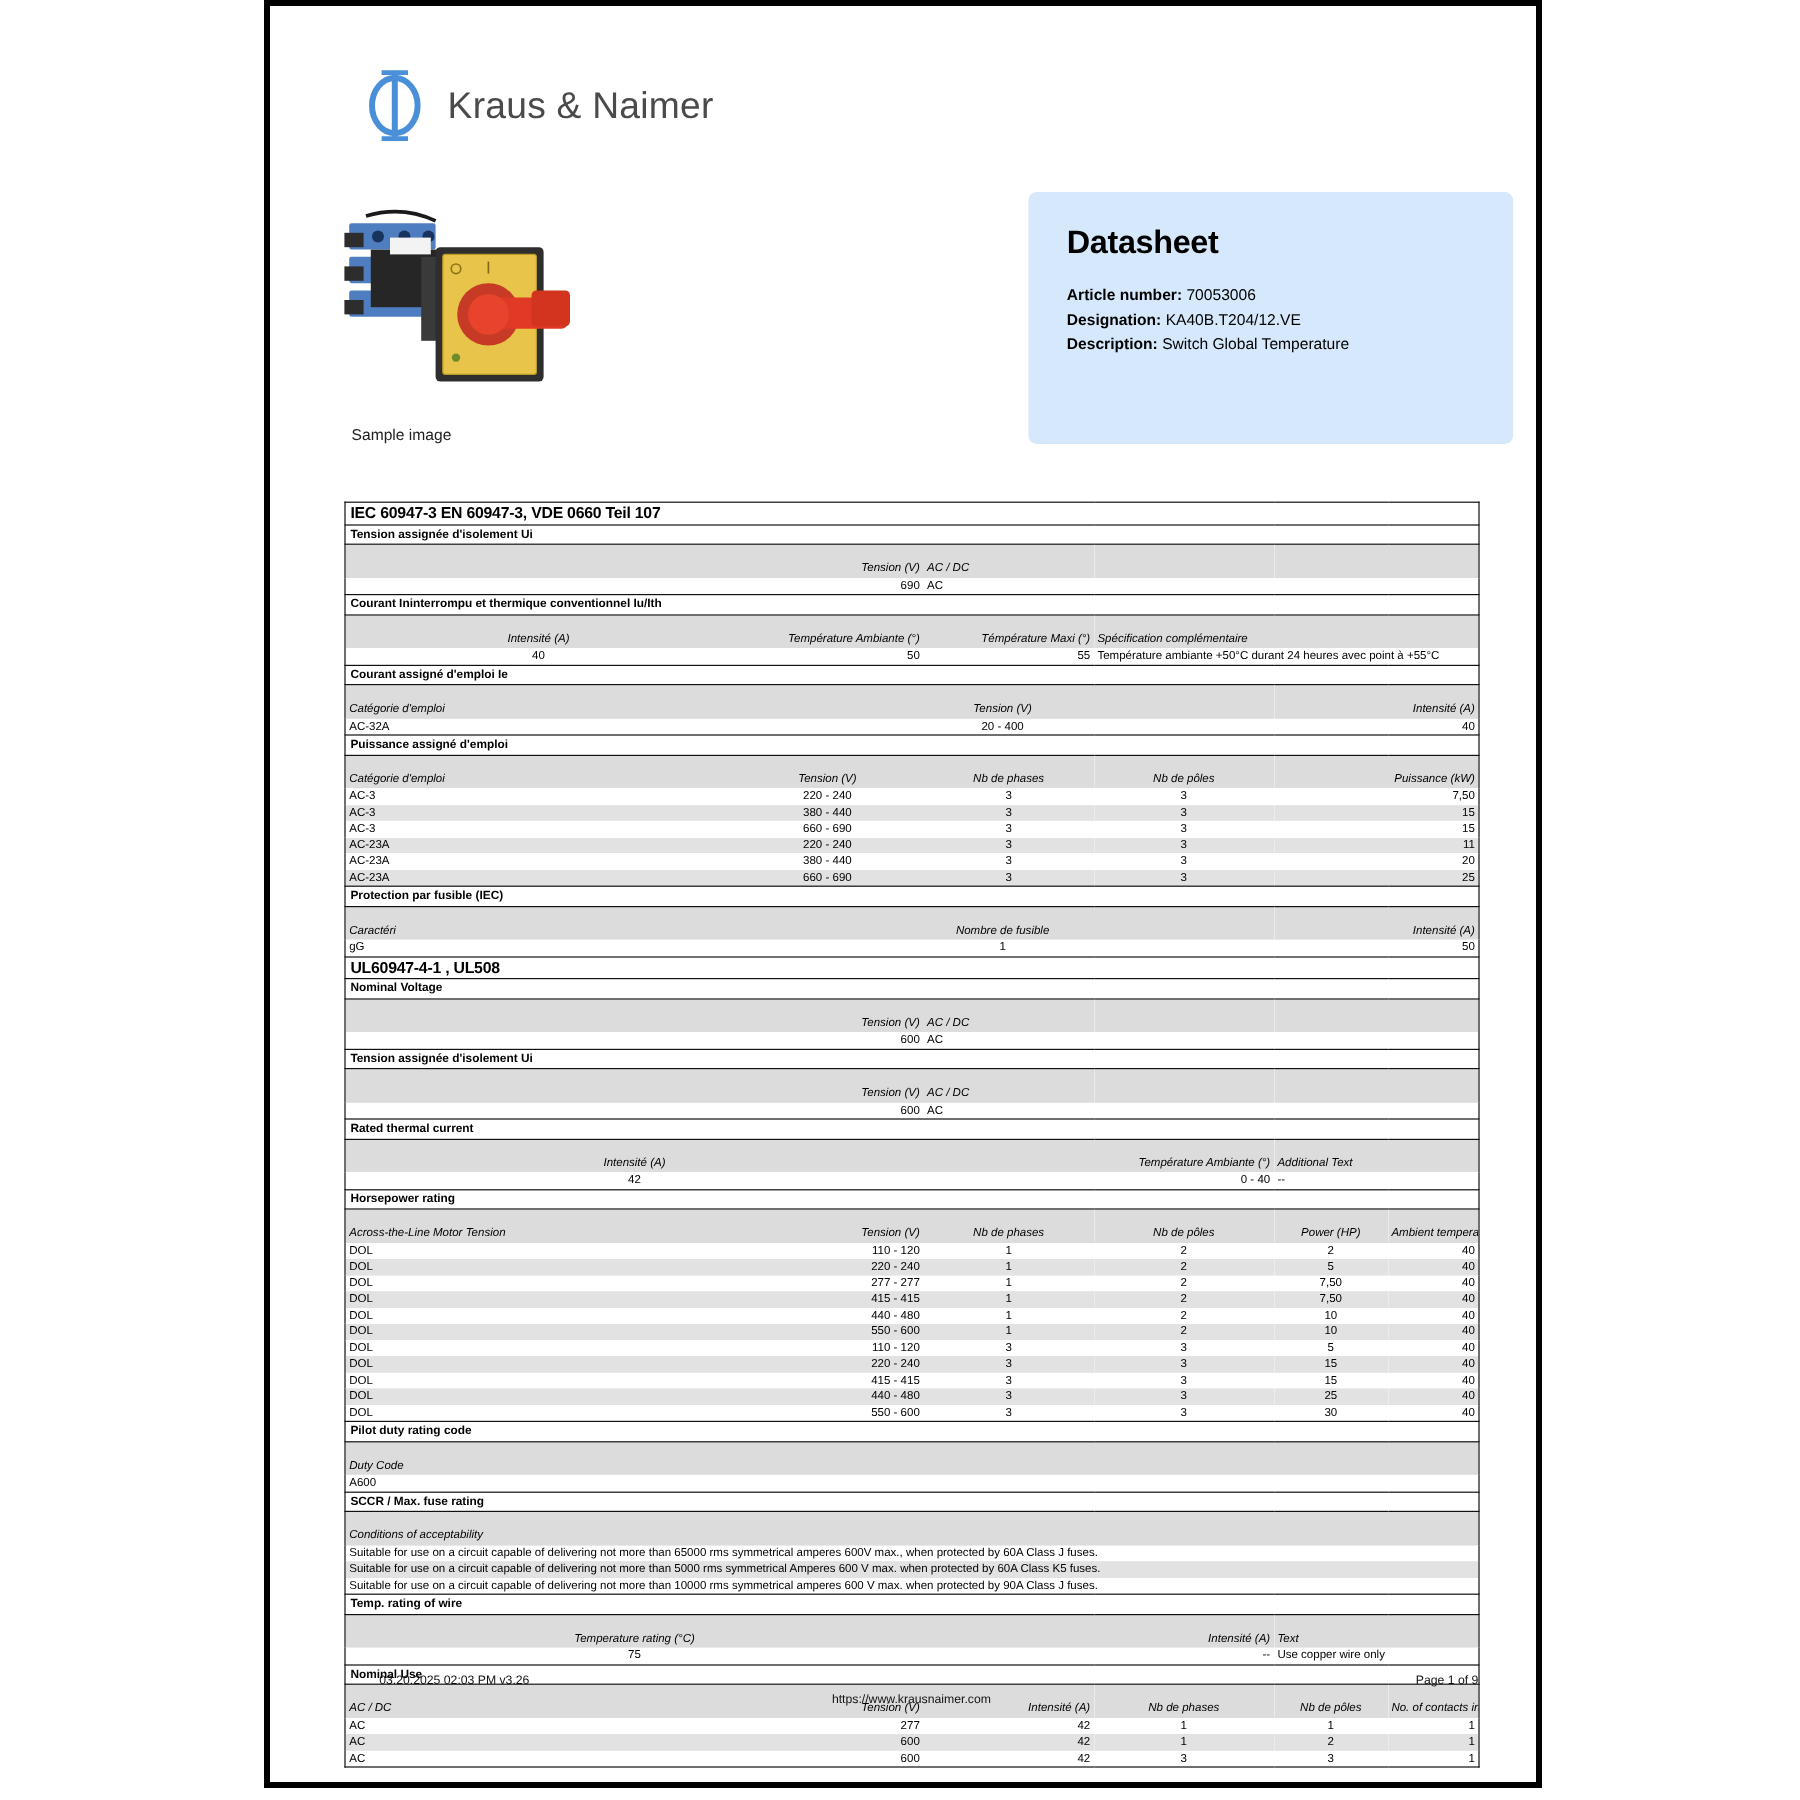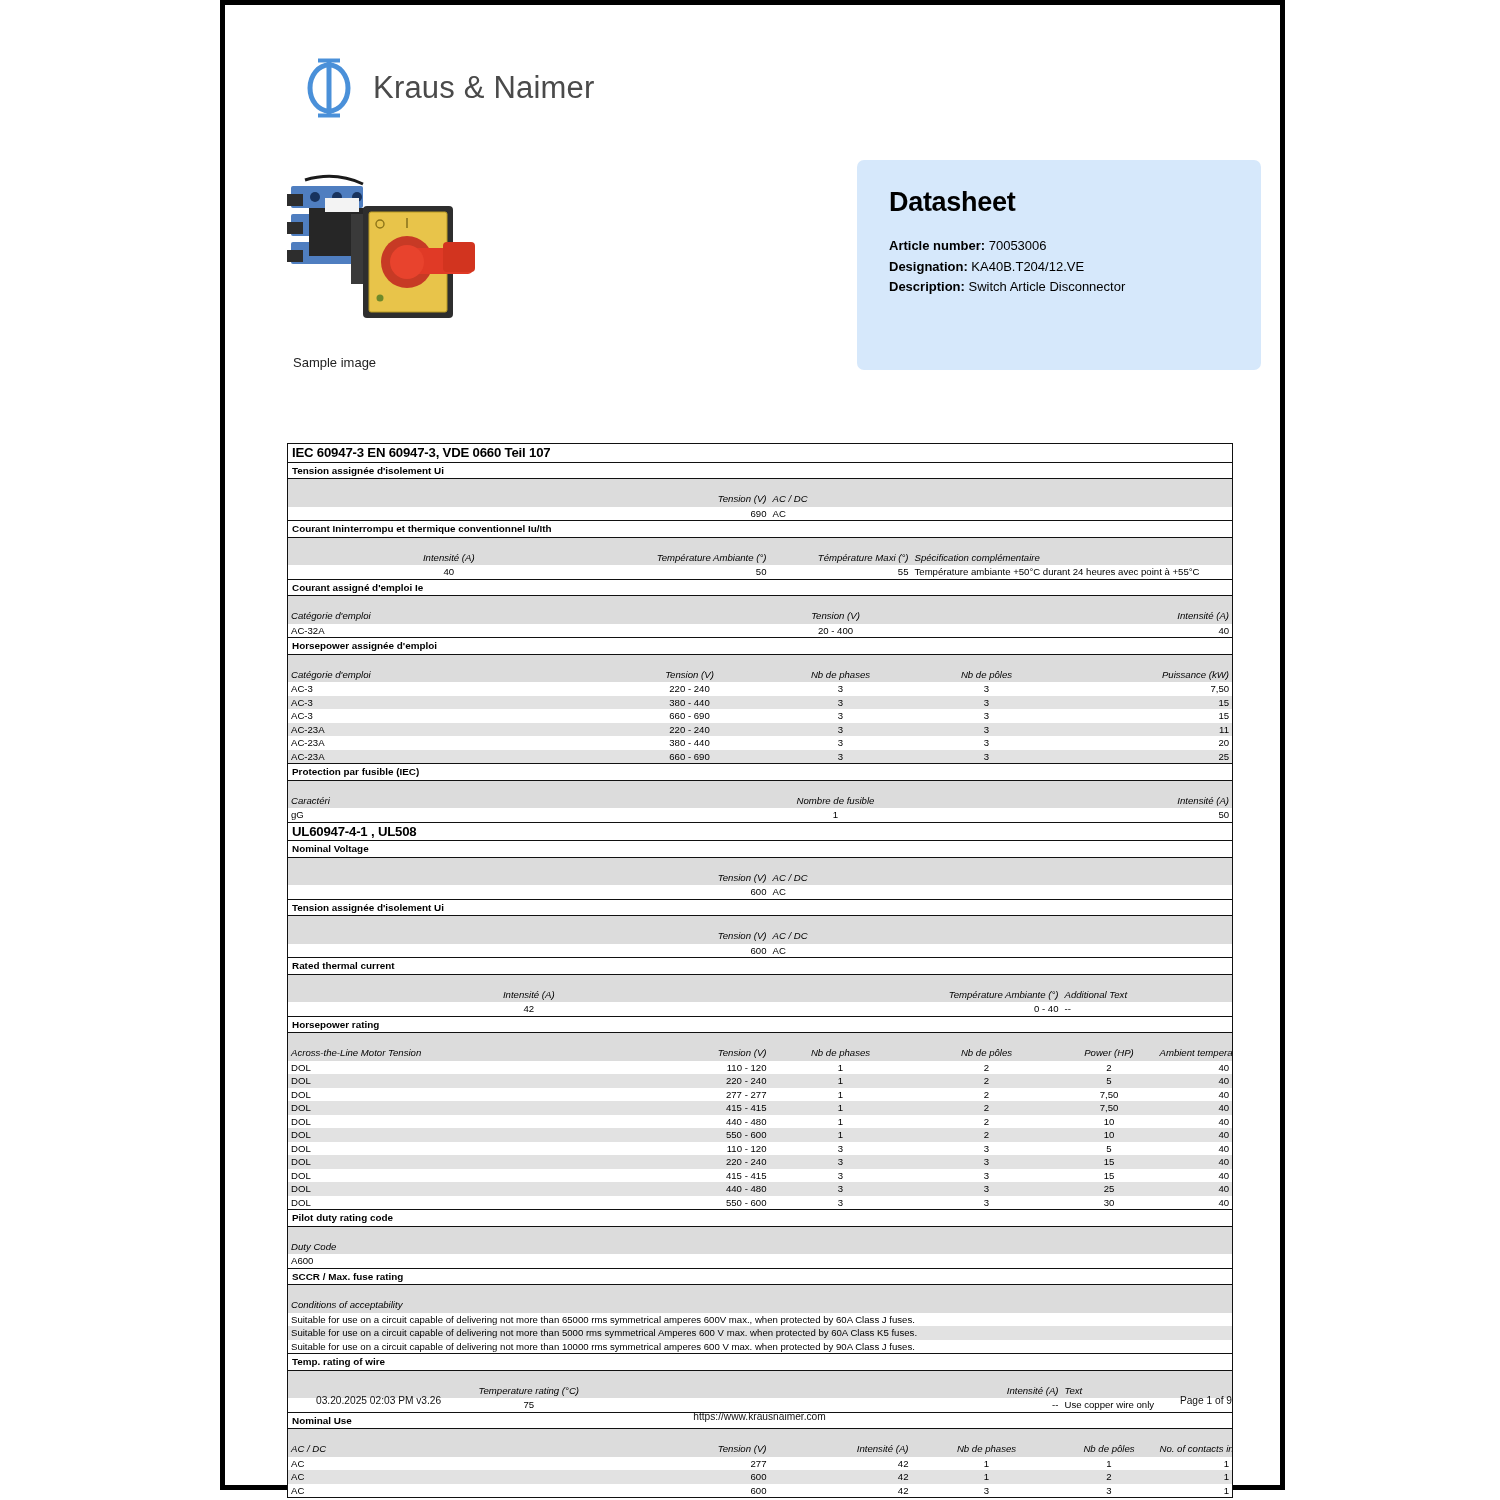--- a/index.html
+++ b/index.html
@@ -14,21 +14,21 @@
 
   .product-shot{position:absolute;left:60px;top:165px;width:210px;height:170px;}
   .sample-caption{position:absolute;left:68px;top:350px;font-size:13px;color:#222;}
 
   .ds-box{position:absolute;left:632px;top:155px;width:404px;height:210px;background:#d6e8fb;border-radius:7px;}
   .ds-title{position:absolute;left:32px;top:27px;font-size:27px;font-weight:bold;letter-spacing:-.3px;}
   .ds-lines{position:absolute;left:32px;top:76px;font-size:13px;line-height:20.5px;}
   .ds-lines b{font-weight:bold;}
 
   
-  .specs{position:absolute;left:62px;top:413px;width:945px;border-collapse:collapse;table-layout:fixed;font-size:9.6px;margin-top:25px;}
+  .specs{position:absolute;left:62px;top:413px;width:945px;border-collapse:collapse;table-layout:fixed;font-size:9.6px;}
   .specs td{padding:1px 3px;vertical-align:bottom;line-height:11.5px;white-space:nowrap;overflow:hidden;}
 
   tr.std-hd td{font-size:13.2px;font-weight:bold;padding:3px 3px 3px 4px;border-top:1.6px solid #111;border-bottom:1.6px solid #111;letter-spacing:-.2px;}
   tr.grp-hd td{font-size:9.9px;font-weight:bold;padding:2px 3px 2px 4px;border-bottom:1.3px solid #111;}
   tr.col-hd td{font-style:italic;background:#dcdcdc;padding-top:14px;padding-bottom:2px;}
   tr.d0 td{background:#fff;}
   tr.d1 td{background:#e2e2e2;}
   tr.endrule td{border-bottom:1.3px solid #111;}
   .r{text-align:right;}
   .c{text-align:center;}
@@ -97,21 +97,21 @@
       <div>
         <b>Article number:</b>
         <span>70053006</span>
       </div>
       <div>
         <b>Designation:</b>
         <span>KA40B.T204/12.VE</span>
       </div>
       <div>
         <b>Description:</b>
-        <span>Switch Article Disconnector</span>
+        <span>Switch Global Temperature</span>
       </div>
     </div>
   </div>
 
   <table class="specs">
     <colgroup>
       <col style="width:322px">
           <col style="width:160px">
           <col style="width:142px">
       <col style="width:150px">
@@ -161,21 +161,21 @@
             <td colspan="1" class="l lbord">Catégorie d'emploi</td>
             <td colspan="3" class="c">Tension (V)</td>
             <td colspan="2" class="r rbord">Intensité (A)</td>
           </tr>
           <tr class="d0 endrule">
             <td colspan="1" class="l lbord">AC-32A</td>
             <td colspan="3" class="c">20 - 400</td>
             <td colspan="2" class="r rbord">40</td>
           </tr>
           <tr class="grp-hd">
-            <td colspan="6" class="lbord rbord">Horsepower assignée d'emploi</td>
+            <td colspan="6" class="lbord rbord">Puissance assigné d'emploi</td>
           </tr>
           <tr class="col-hd">
             <td colspan="1" class="l lbord">Catégorie d'emploi</td>
             <td colspan="1" class="c">Tension (V)</td>
             <td colspan="1" class="c">Nb de phases</td>
             <td colspan="1" class="c">Nb de pôles</td>
             <td colspan="2" class="r rbord">Puissance (kW)</td>
           </tr>
           <tr class="d0">
             <td colspan="1" class="l lbord">AC-3</td>

